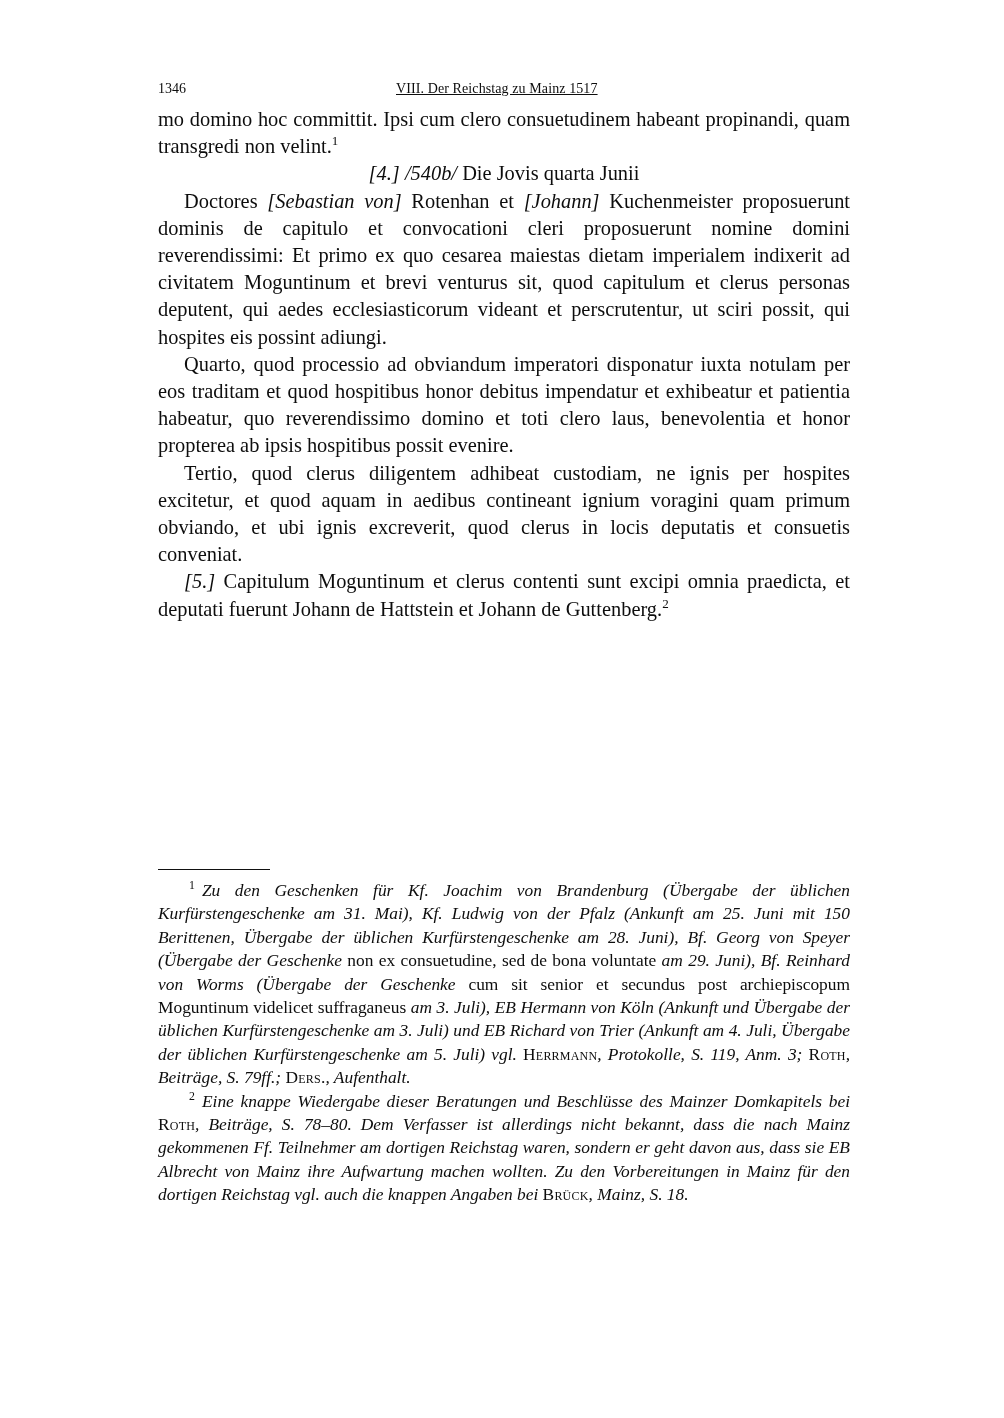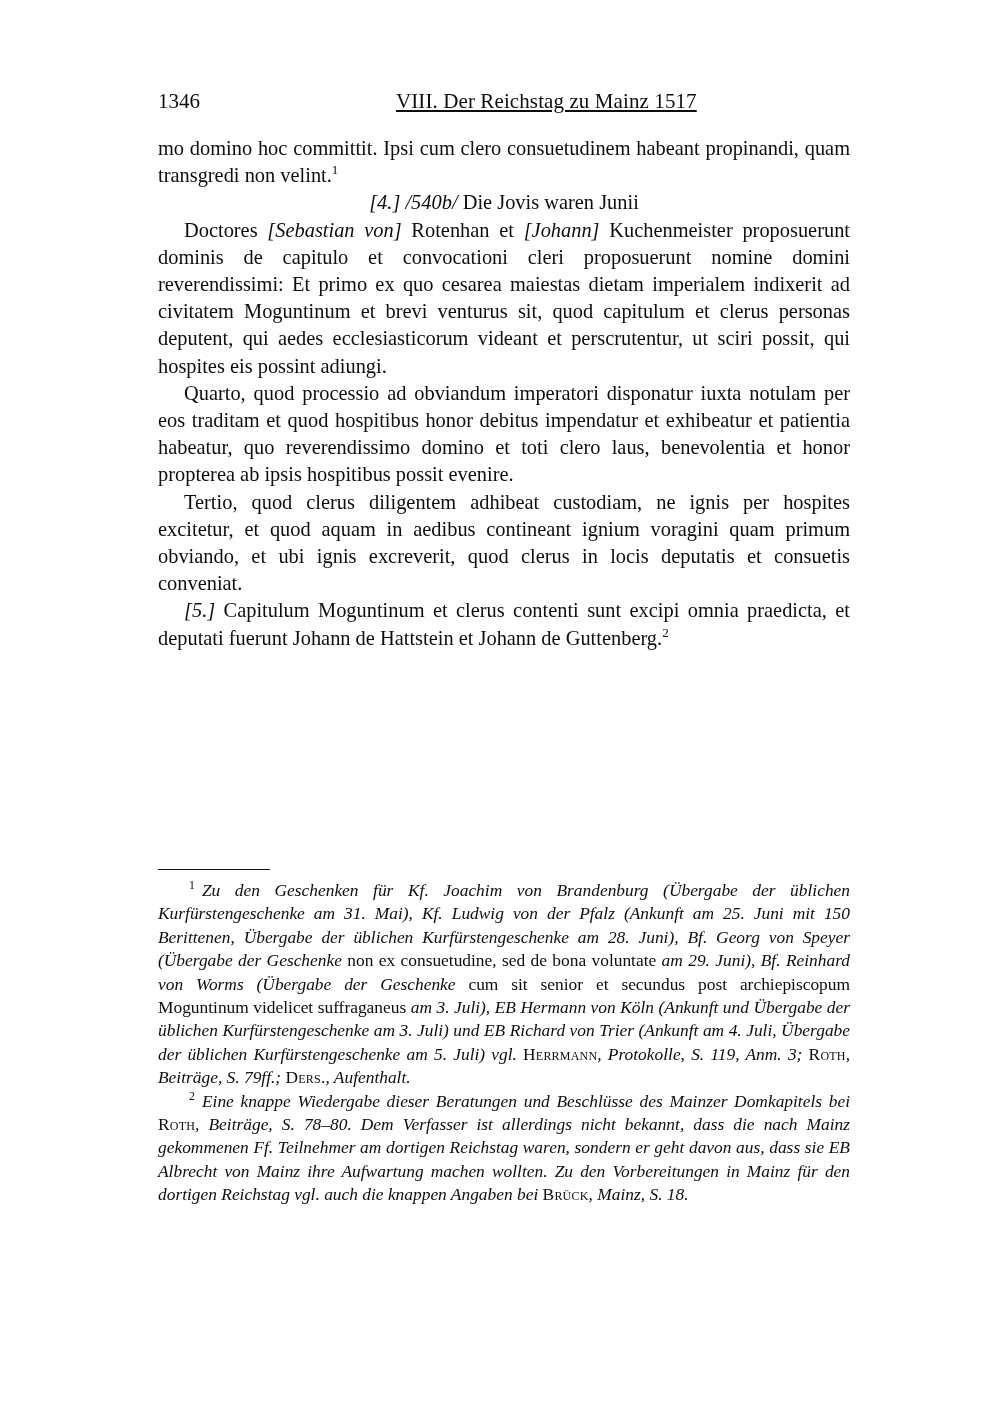--- a/index.html
+++ b/index.html
@@ -25,41 +25,40 @@
     position: absolute;
     left: 158px;
     top: 72px;
     width: 692px;
   }
 
   
   .runninghead {
     position: relative;
     height: 34px;
-    font-size: 21px;
+    font-size: 14px;
     line-height: 34px;
     white-space: nowrap;
-    margin-top: 12px;
   }
   .folio {
     position: absolute;
     left: 0;
     top: 0;
   }
   .head-title {
     position: absolute;
     left: 238px;
     top: 0;
     letter-spacing: 0.1px;
     text-decoration: underline;
   }
 
   
   .body {
-    margin-top: 17px;
+    margin-top: 0;
     font-size: 20.4px;
     line-height: 27.2px;
     text-align: justify;
     text-justify: inter-word;
     hyphens: none;
   }
   .body p {
     margin: 0;
     text-indent: 0;
   }
@@ -128,21 +127,21 @@
 
     <div class="runninghead">
       <span class="folio">1346</span>
       <span class="head-title">VIII. Der Reichstag zu Mainz 1517</span>
     </div>
 
     <div class="body">
 
       <p><span>mo domino hoc committit. Ipsi cum clero consuetudinem habeant propinandi, quam transgredi non velint.</span><sup class="fn">1</sup></p>
 
-      <p class="center"><span class="it">[4.]</span> <span class="it">/540b/</span> <span>Die Jovis waren Junii</span></p>
+      <p class="center"><span class="it">[4.]</span> <span class="it">/540b/</span> <span>Die Jovis quarta Junii</span></p>
 
       <p class="ind"><span>Doctores </span><span class="it">[Sebastian von]</span><span> Rotenhan et </span><span class="it">[Johann]</span><span> Kuchenmeister proposuerunt dominis de capitulo et convocationi cleri proposuerunt nomine domini reverendissimi: Et primo ex quo cesarea maiestas dietam imperialem indixerit ad civitatem Moguntinum et brevi venturus sit, quod capitulum et clerus personas deputent, qui aedes ecclesiasticorum videant et perscrutentur, ut sciri possit, qui hospites eis possint adiungi.</span></p>
 
 
       <p class="ind">Quarto, quod processio ad obviandum imperatori disponatur iuxta notulam per eos traditam et quod hospitibus honor debitus impendatur et exhibeatur et patientia habeatur, quo reverendissimo domino et toti clero laus, benevolentia et honor propterea ab ipsis hospitibus possit evenire.</p>
 
       <p class="ind">Tertio, quod clerus diligentem adhibeat custodiam, ne ignis per hospites excitetur, et quod aquam in aedibus contineant ignium voragini quam primum obviando, et ubi ignis excreverit, quod clerus in locis deputatis et consuetis conveniat.</p>
 
       <p class="ind"><span class="it">[5.]</span><span> Capitulum Moguntinum et clerus contenti sunt excipi omnia praedicta, et deputati fuerunt Johann de Hattstein et Johann de Guttenberg.</span><sup class="fn">2</sup></p>
 

